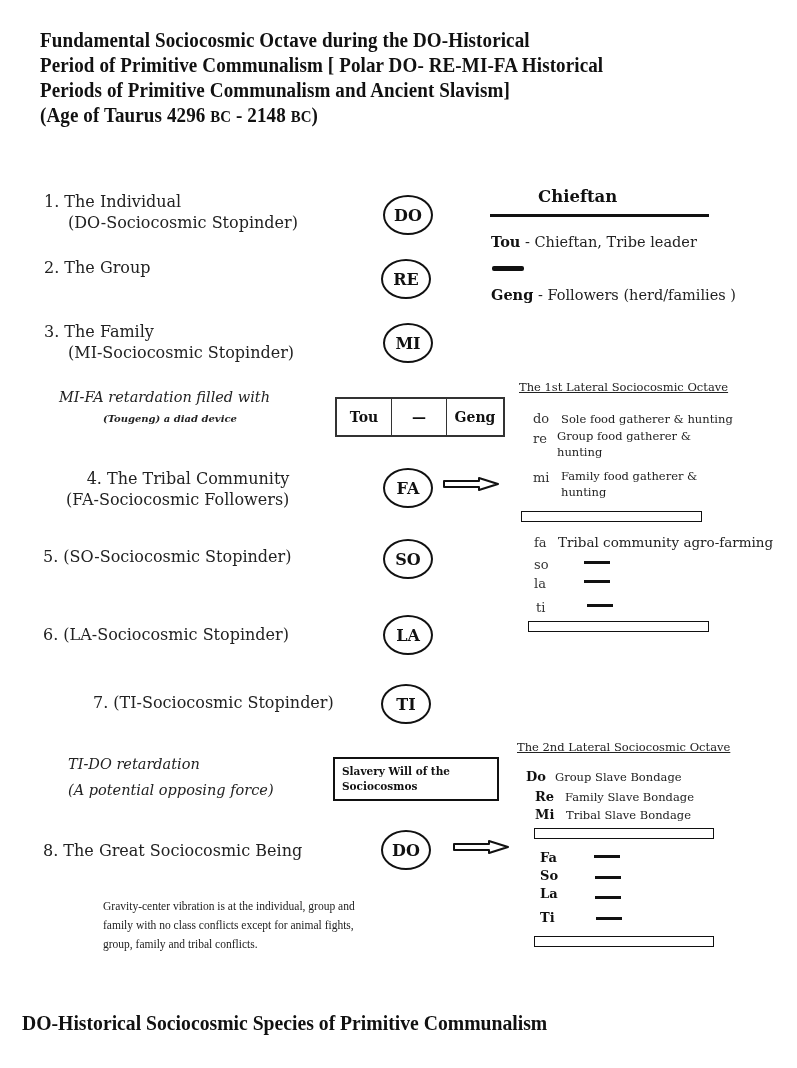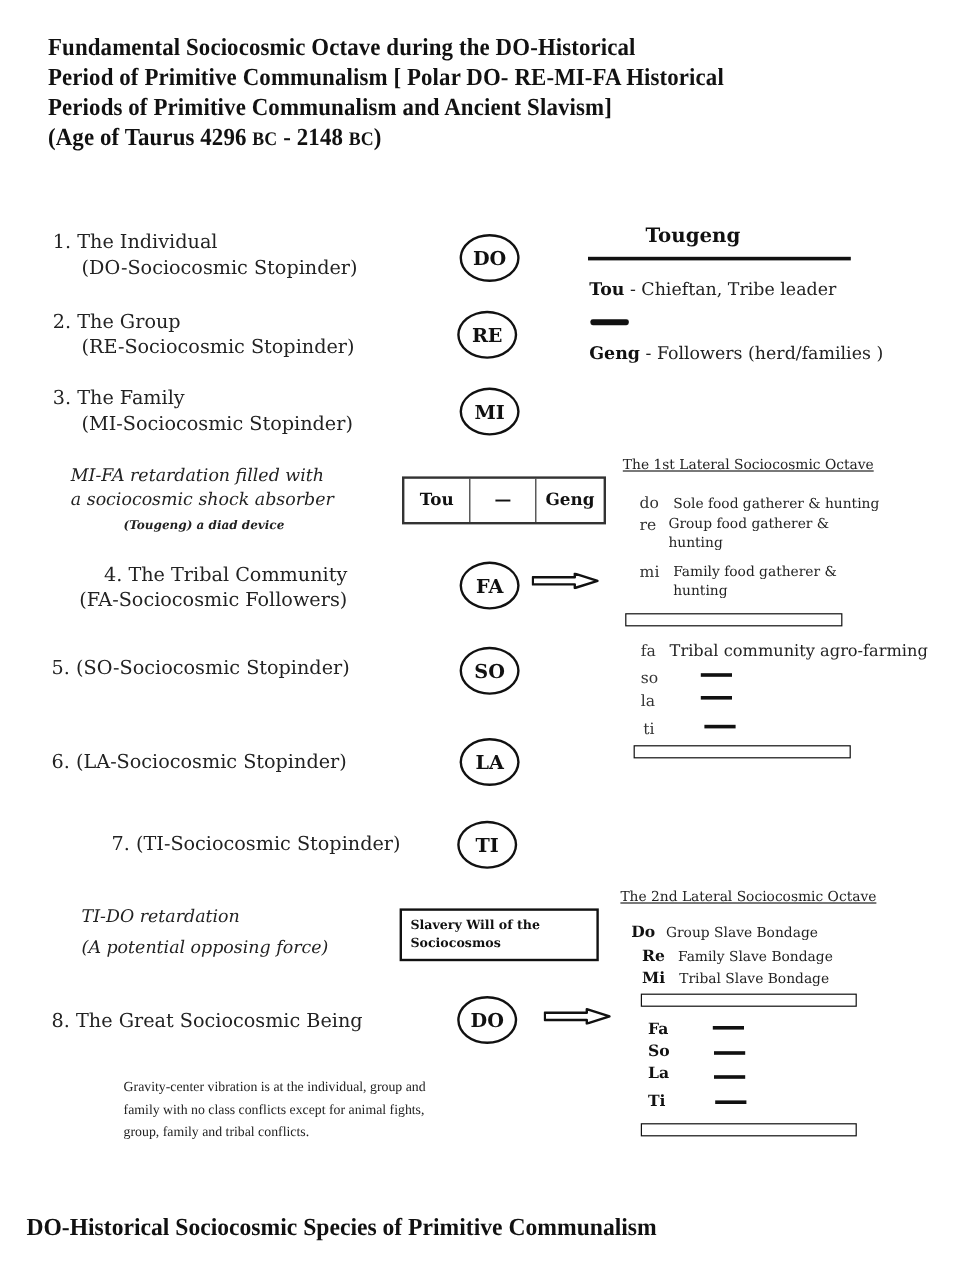--- a/index.html
+++ b/index.html
@@ -35,21 +35,21 @@
 <body>
 
 <div class="abs title">
   <div>Fundamental Sociocosmic Octave during the DO-Historical</div>
   <div>Period of Primitive Communalism [ Polar DO- RE-MI-FA  Historical</div>
   <div>Periods  of Primitive Communalism and Ancient Slavism]</div>
   <div><span>(Age of Taurus 4296 </span><span class="sc">BC</span><span> - 2148 </span><span class="sc">BC</span><span>)</span></div>
 </div>
 
 <div class="abs lvl" style="left:44px;top:191px;"><span>1. The Individual</span><span class="sub">(DO-Sociocosmic Stopinder)</span></div>
-<div class="abs lvl" style="left:44px;top:257px;"><span>2. The Group</span><span class="sub">(RE-Sociocosmic Stopinder)</span></div>
+<div class="abs lvl" style="left:44px;top:257px;"><span>2. The Group</span></div>
 <div class="abs lvl" style="left:44px;top:321px;"><span>3. The Family</span><span class="sub">(MI-Sociocosmic Stopinder)</span></div>
 <div class="abs lvl" style="left:42px;top:468px;text-align:right;"><span>4. The  Tribal Community</span><span class="sub">(FA-Sociocosmic Followers)</span></div>
 <div class="abs lvl" style="left:43px;top:546px;">5. (SO-Sociocosmic Stopinder)</div>
 <div class="abs lvl" style="left:43px;top:624px;">6. (LA-Sociocosmic Stopinder)</div>
 <div class="abs lvl" style="left:45px;top:692px;margin-left:48px;">7. (TI-Sociocosmic Stopinder)</div>
 <div class="abs lvl" style="left:43px;top:840px;">8. The Great Sociocosmic Being</div>
 
 <div class="abs circle" style="left:383px;top:195px;">DO</div>
 <div class="abs circle" style="left:381px;top:259px;">RE</div>
 <div class="abs circle" style="left:383px;top:323px;">MI</div>
@@ -59,29 +59,28 @@
 <div class="abs circle" style="left:381px;top:684px;">TI</div>
 <div class="abs circle" style="left:381px;top:830px;">DO</div>
 
 <svg class="abs arrow" style="left:443px;top:477px;" viewBox="0 0 56 14">
   <path d="M1 4 H36 V1 L55 7 L36 13 V10 H1 Z" fill="#fff" stroke="#111" stroke-width="2" stroke-linejoin="round"></path>
 </svg>
 <svg class="abs arrow" style="left:453px;top:840px;" viewBox="0 0 56 14">
   <path d="M1 4 H36 V1 L55 7 L36 13 V10 H1 Z" fill="#fff" stroke="#111" stroke-width="2" stroke-linejoin="round"></path>
 </svg>
 
-<div class="abs tg-title">Tougeng</div>
+<div class="abs tg-title">Chieftan</div>
 <div class="abs tg-rule"></div>
 <div class="abs tg-row" style="left:491px;top:233px;"><b>Tou</b><span>  - Chieftan, Tribe leader</span></div>
 <div class="abs tg-dash"></div>
 <div class="abs tg-row" style="left:491px;top:286px;"><b>Geng</b><span> - Followers (herd/families )</span></div>
 
 <div class="abs note" style="left:59px;top:387px;">
   <div>MI-FA retardation filled with</div>
-  <div> a sociocosmic shock absorber</div>
   <div><b>(Tougeng) a diad device</b></div>
 </div>
 <div class="abs diad">
   <div style="width:54px;">Tou</div>
   <div style="width:54px;">—</div>
   <div style="flex:1;">Geng</div>
 </div>
 
 <div class="abs oct-head" style="left:519px;top:380px;">The 1st Lateral Sociocosmic Octave</div>
 <div class="abs" style="left:533px;top:408px;">

